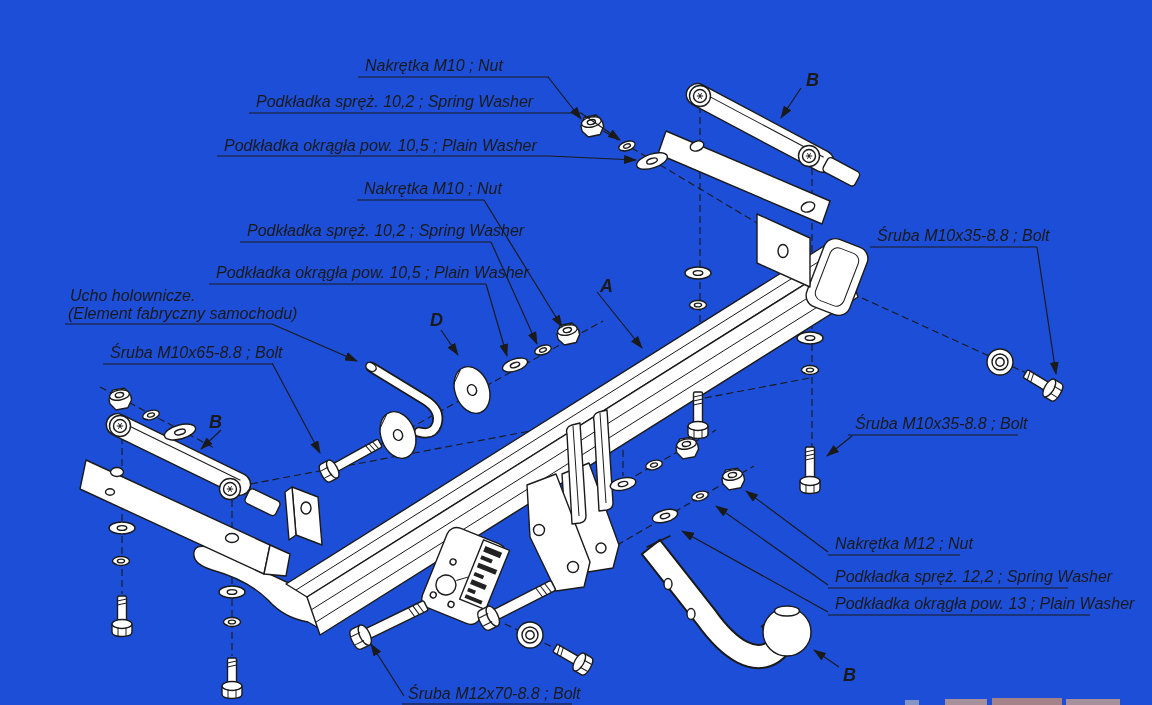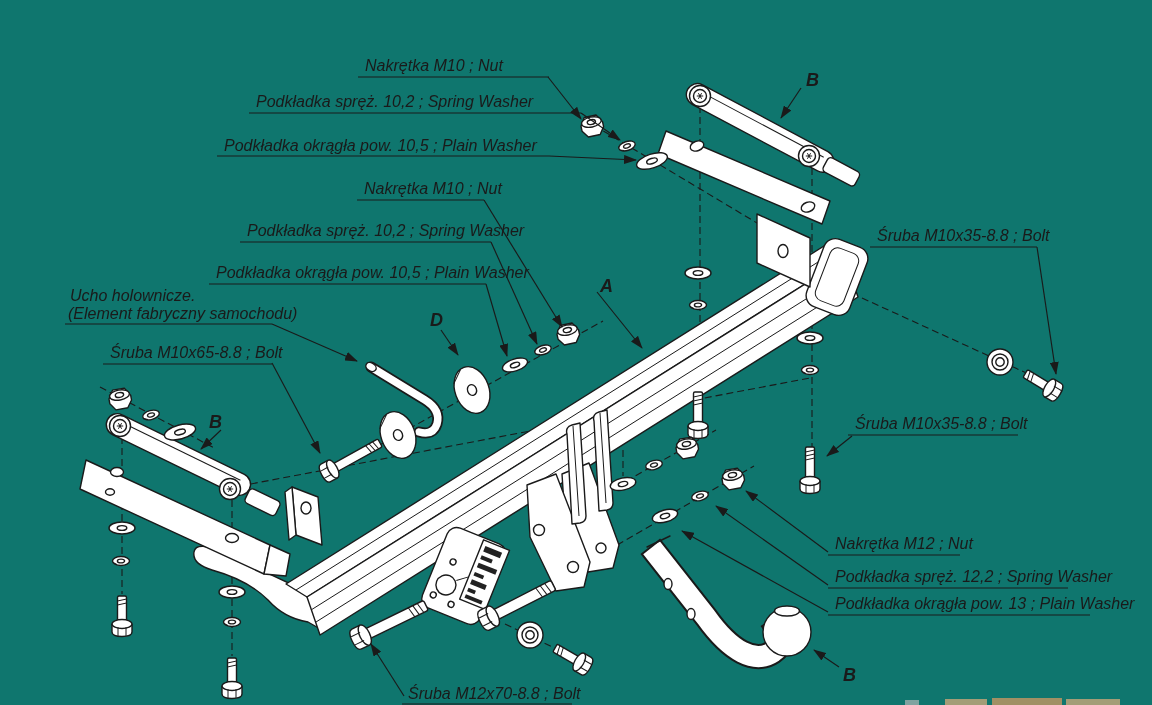--- a/index.html
+++ b/index.html
@@ -1,16 +1,16 @@
 <!DOCTYPE html>
 <html><head>
 <meta charset="utf-8">
 <style>
   html,body{margin:0;padding:0;background:#ffffff;width:1152px;height:705px;overflow:hidden;}
-  #stage{position:relative;width:1152px;height:705px;background:#0f766e;}
+  #stage{position:relative;width:1152px;height:705px;background:#1d4ed8;}
   svg{position:absolute;inset:0;}
   .p{fill:#ffffff;stroke:#1a1a1a;stroke-width:1.4;stroke-linejoin:round;}
   .ln{fill:none;stroke:#1a1a1a;stroke-width:1.4;stroke-linejoin:round;stroke-linecap:round;}
   .thin{fill:none;stroke:#1a1a1a;stroke-width:1;}
   .dash{fill:none;stroke:#1a1a1a;stroke-width:1.1;stroke-dasharray:7 4;}
   .leader{fill:none;stroke:#1a1a1a;stroke-width:1.15;}
   .ul{stroke:#1a1a1a;stroke-width:1.2;}
   text{font-family:"Liberation Sans","DejaVu Sans",sans-serif;font-style:italic;font-size:16px;fill:#1a1a1a;}
   text.marker{font-weight:bold;font-size:18px;}
   .dk{fill:#222;stroke:none;}

